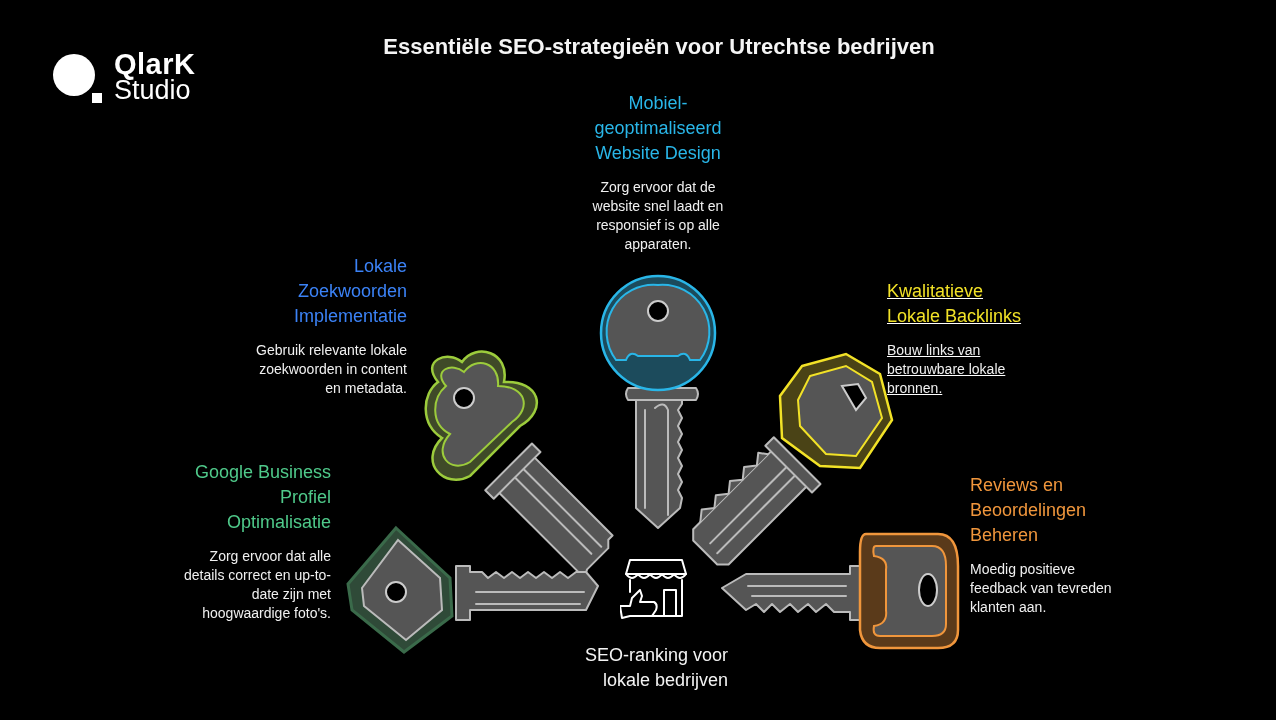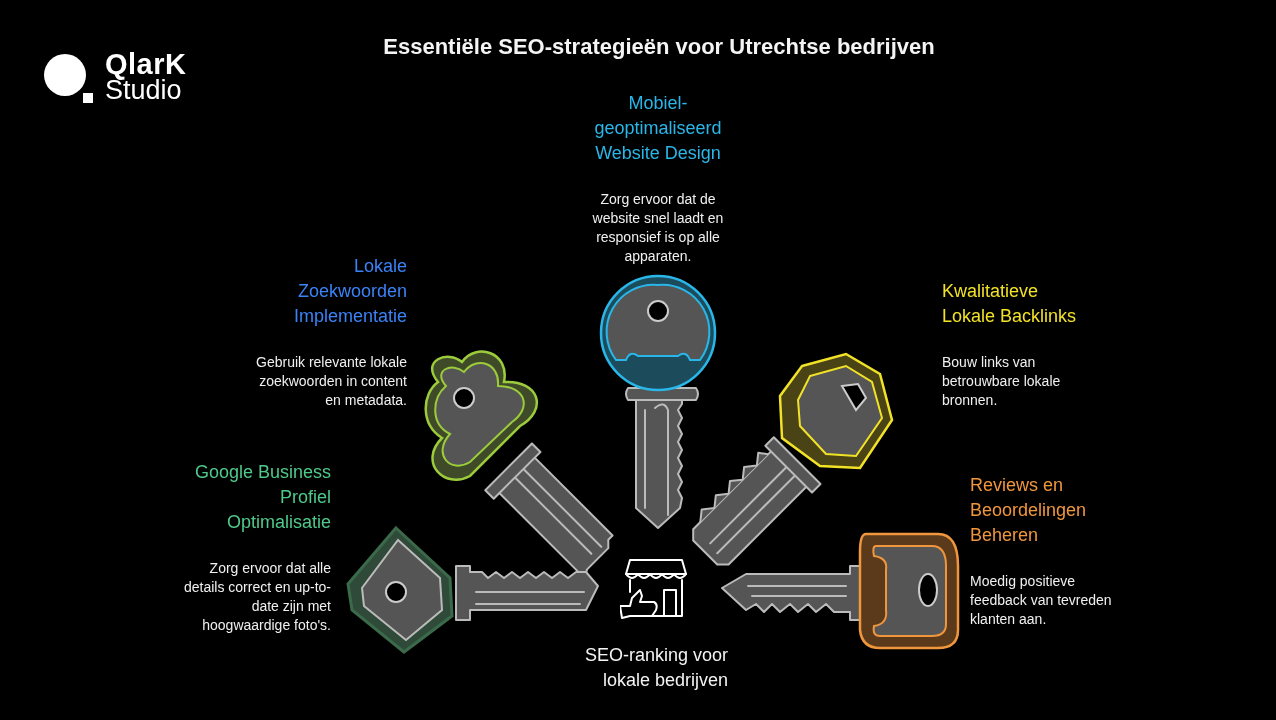--- a/index.html
+++ b/index.html
@@ -1,25 +1,25 @@
 <!DOCTYPE html>
 <html><head>
 <meta charset="utf-8">
 <style>
   html, body { margin: 0; padding: 0; background: #000; }
   body { width: 1276px; height: 720px; position: relative; overflow: hidden; font-family: "Liberation Sans", "DejaVu Sans", sans-serif; color: #fff; }
-  .logo { position: absolute; left: 42px; top: 50px; width: 160px; height: 60px; }
+  .logo { position: absolute; left: 51px; top: 50px; width: 160px; height: 60px; }
   .logo-mark { position: absolute; left: 0; top: 2px; width: 52px; height: 52px; }
   .logo-text { position: absolute; left: 63px; top: 0; line-height: 1; }
   .logo-line1 { font-size: 29px; font-weight: bold; letter-spacing: 0.5px; display: block; }
   .logo-line2 { font-size: 27px; font-weight: normal; display: block; margin-top: -2px; }
   .title { position: absolute; left: 0; top: 34px; width: 1318px; text-align: center; font-size: 22px; font-weight: bold; color: #f4f4f4; }
   .block { position: absolute; }
   .block .head { font-size: 18px; line-height: 25px; }
-  .block .desc { font-size: 14px; line-height: 19px; color: #f0f0f0; margin-top: 24px; }
+  .block .desc { font-size: 14px; line-height: 19px; color: #f0f0f0; margin-top: 12px; }
   .right-align { text-align: right; }
   .center-align { text-align: center; }
   .left-align { text-align: left; }
   .keys { position: absolute; left: 0; top: 0; width: 1276px; height: 720px; }
   .center-label { position: absolute; left: 548px; top: 643px; width: 180px; text-align: right; font-size: 18px; line-height: 25px; color: #f4f4f4; }
   .store-icon { position: absolute; left: 620px; top: 552px; width: 72px; height: 72px; }
 </style>
 </head>
 <body>
 
@@ -127,21 +127,21 @@
     <div>Zoekwoorden</div>
     <div>Implementatie</div>
   </div>
   <div class="desc">
     <div>Gebruik relevante lokale</div>
     <div>zoekwoorden in content</div>
     <div>en metadata.</div>
   </div>
 </div>
 
-<div class="block left-align" style="left:942px; top:279px; width:220px;">
+<div class="block left-align" style="left:887px; top:279px; width:220px;text-decoration:underline;">
   <div class="head" style="color:#f2e227;">
     <div>Kwalitatieve</div>
     <div>Lokale Backlinks</div>
   </div>
   <div class="desc">
     <div>Bouw links van</div>
     <div>betrouwbare lokale</div>
     <div>bronnen.</div>
   </div>
 </div>

